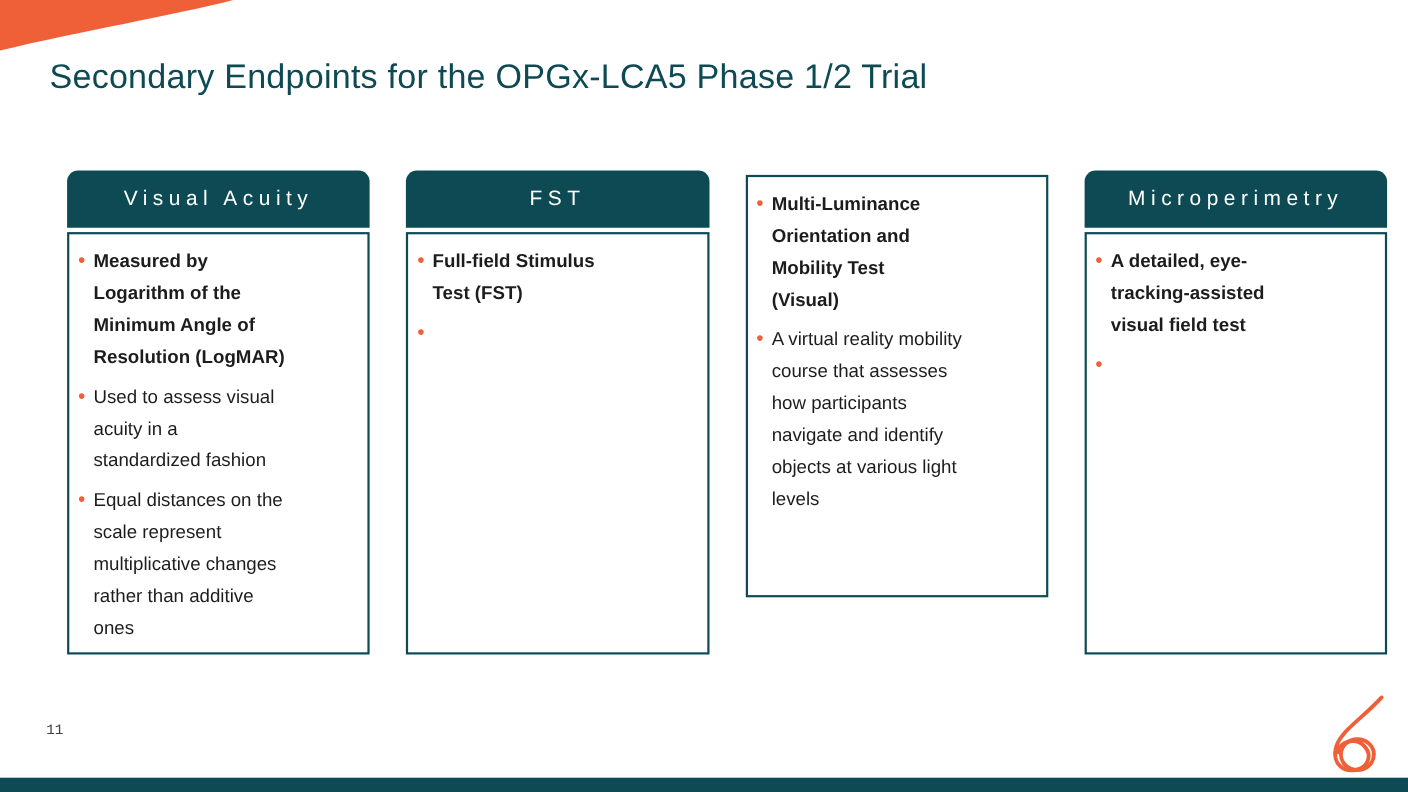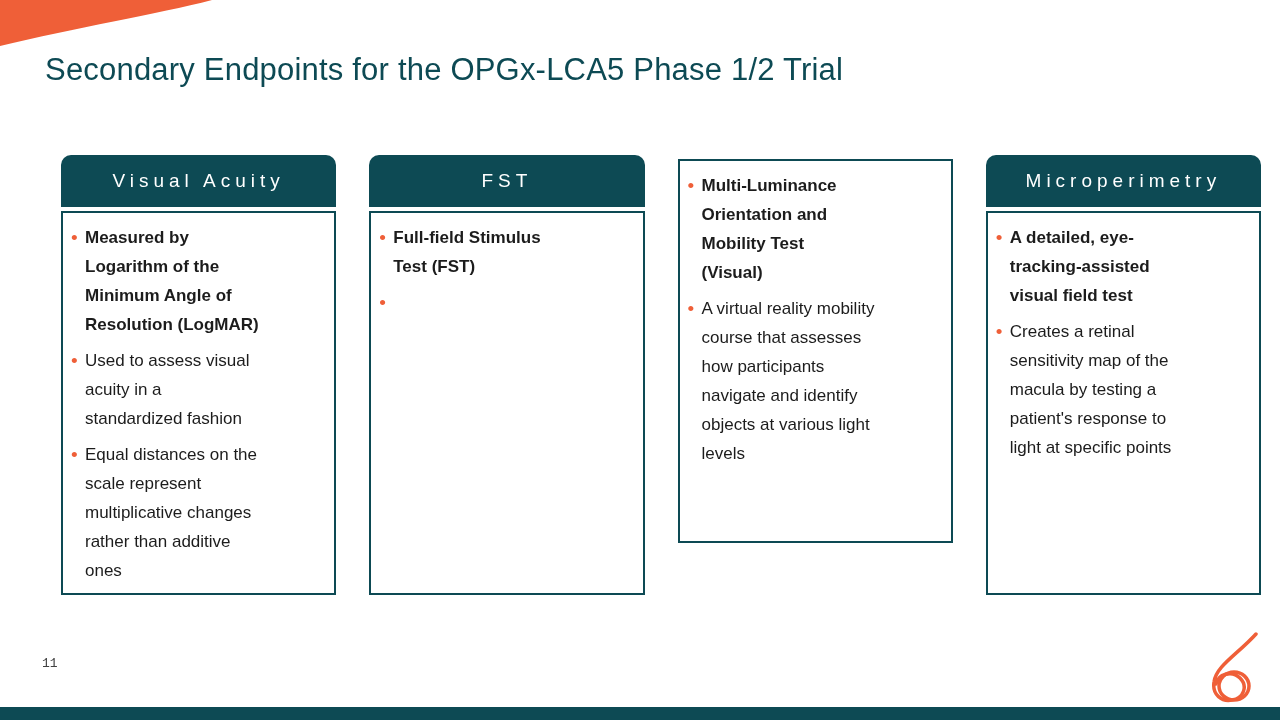--- a/index.html
+++ b/index.html
@@ -142,25 +142,20 @@
       </div>
       <div class="card-body">
         <div class="bullet bold">
           <span class="dot">•</span>
           <span class="btext">A detailed, eye-
 tracking-assisted
 visual field test</span>
         </div>
         <div class="bullet">
           <span class="dot">•</span>
-          <span class="btext">Creates a retinal
-sensitivity map of the
-macula by testing a
-patient's response to
-light at specific points</span>
         </div>
       </div>
     </div>
 
   </div>
 
   <div class="page-number">11</div>
 
   <svg class="logo" width="56" height="72" viewBox="0 0 56 72" aria-hidden="true">
     <g fill="none" stroke="#ef5f38" stroke-width="3.5" stroke-linecap="round">

